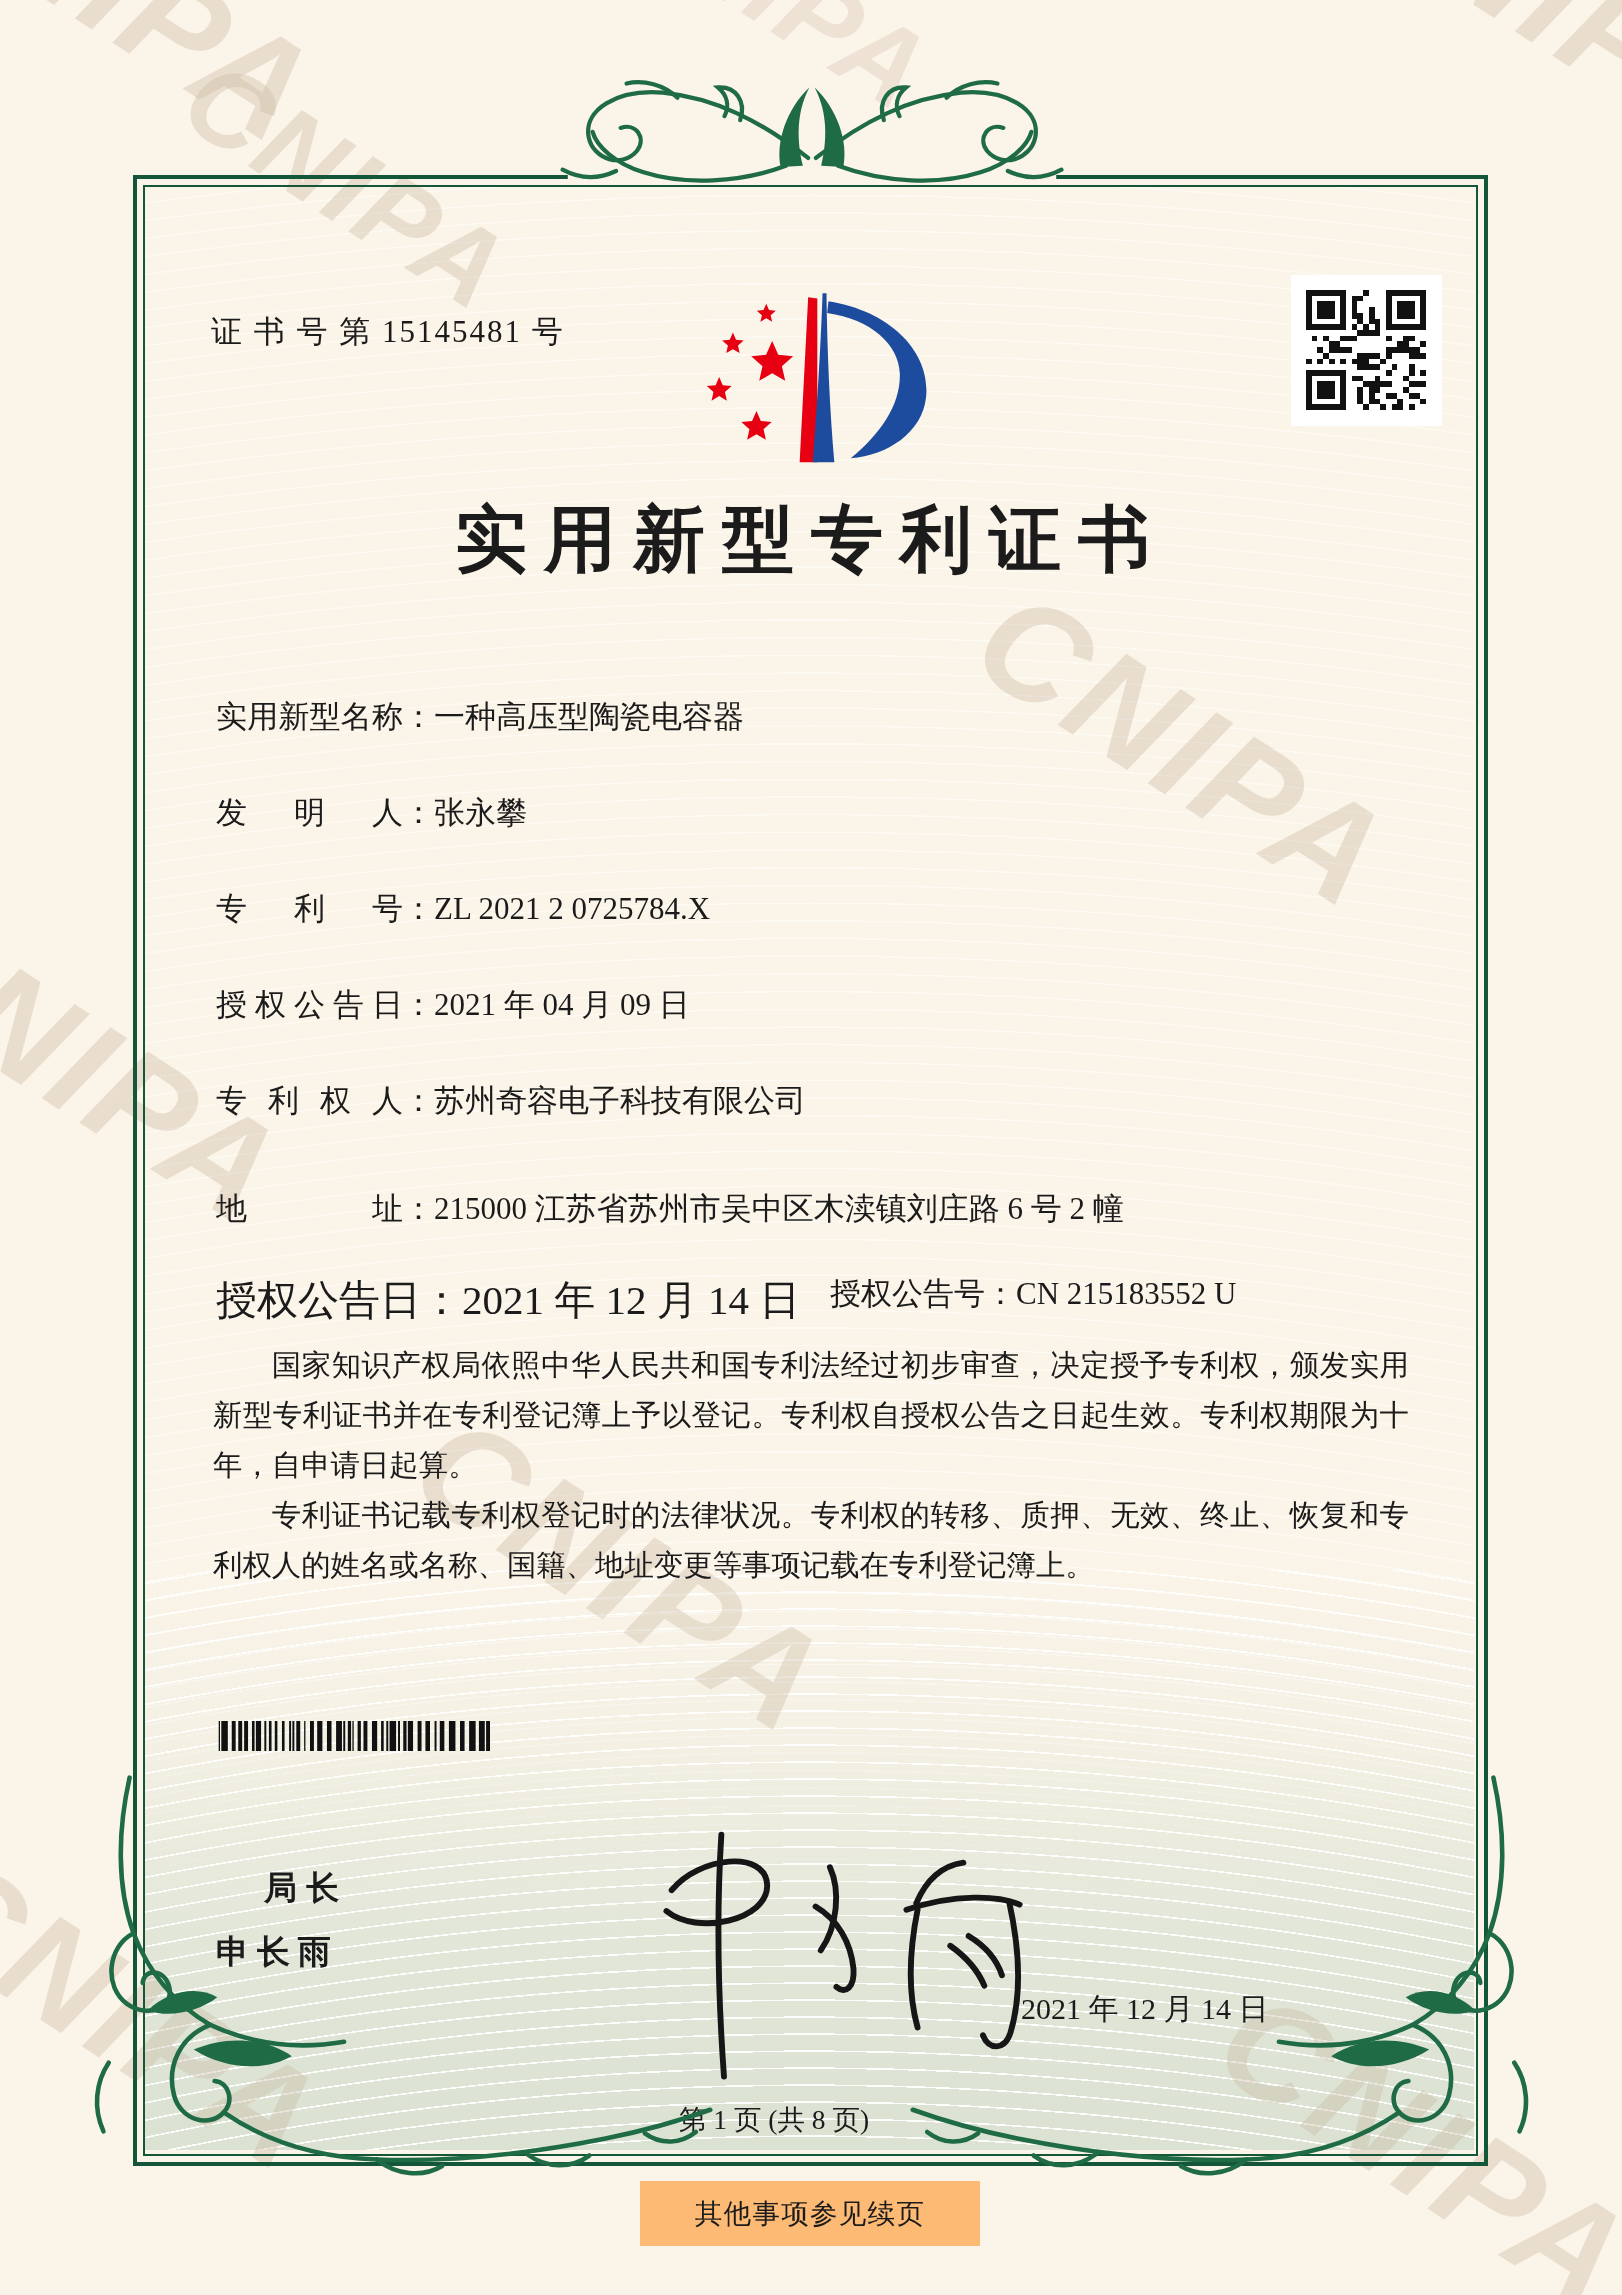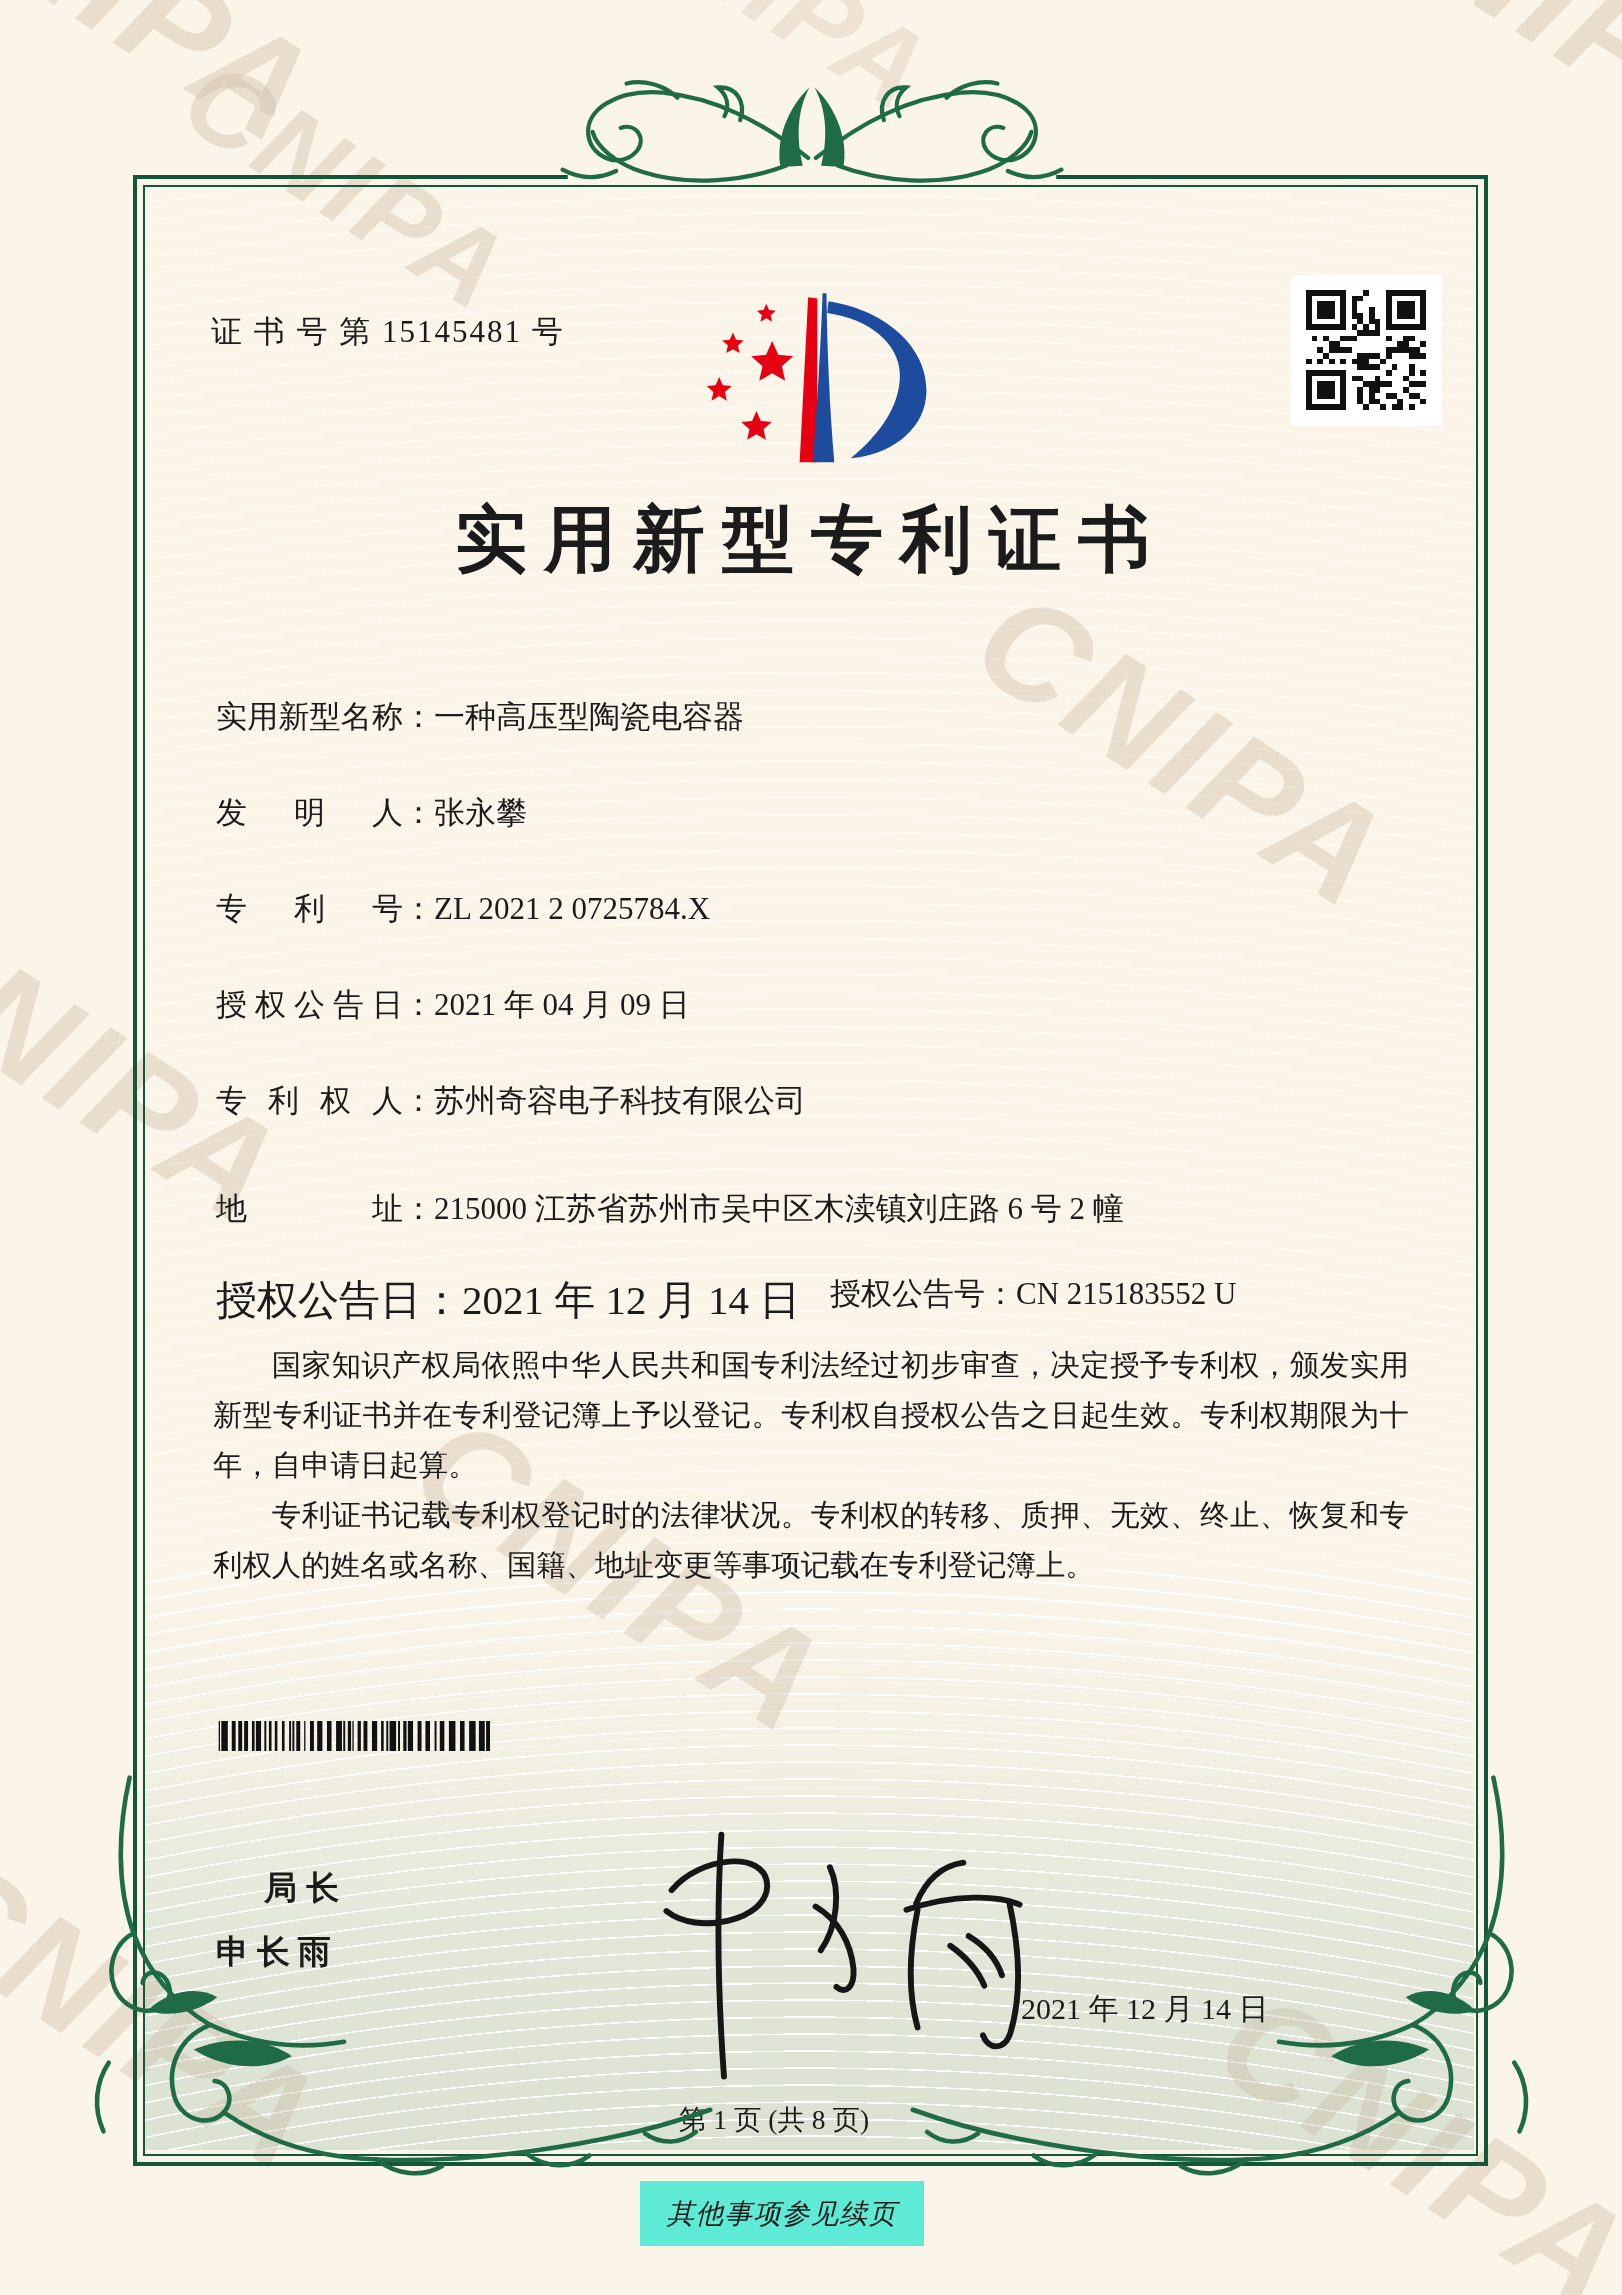--- a/index.html
+++ b/index.html
@@ -79,22 +79,22 @@
   .paras{left:213px;top:1340px;width:1196px;font-size:29.4px;line-height:50px;
     text-align:justify;z-index:4;}
   .paras p{margin:0;text-indent:2em;}
   
   .barcode{left:218px;top:1721px;z-index:4;}
   .signer-title{left:216px;top:1866px;font-size:33px;font-weight:600;letter-spacing:9.2px;z-index:4;margin-left:48px;}
   .signer-name{left:216px;top:1930px;font-size:33px;font-weight:600;letter-spacing:7.9px;z-index:4;}
   .signature{left:550px;top:1805px;z-index:4;}
   .sign-date{left:1021px;top:1989px;font-size:30px;z-index:4;white-space:nowrap;}
   .page-info{left:774px;top:2102px;transform:translateX(-50%);font-size:27.5px;z-index:4;white-space:nowrap;}
-  .foot-strip{left:640px;top:2181px;width:284px;height:65px;background:#5eead4;z-index:4;
-    display:flex;align-items:center;justify-content:center;font-style:italic;}
+  .foot-strip{left:640px;top:2181px;width:340px;height:65px;background:#fdba74;z-index:4;
+    display:flex;align-items:center;justify-content:center;}
   .foot-note{font-size:27.5px;letter-spacing:1.3px;white-space:nowrap;}
 </style>
 </head>
 <body>
 
 <span class="wm wm1">CNIPA</span>
 <span class="wm wm2">CNIPA</span>
 <span class="wm wm3">CNIPA</span>
 <span class="wm wm4">CNIPA</span>
 <span class="wm wm5">CNIPA</span>

